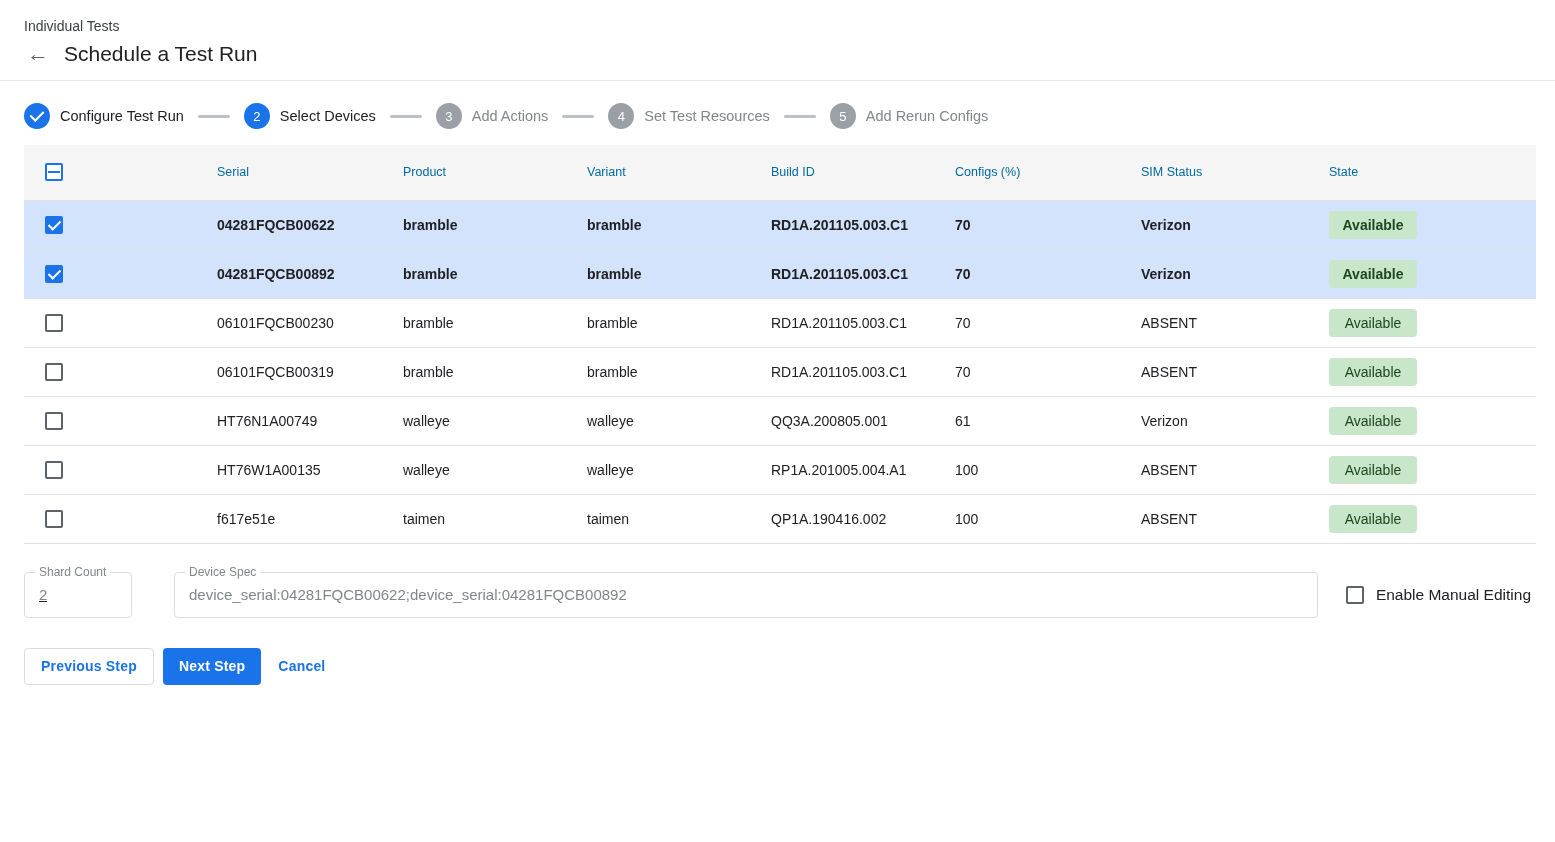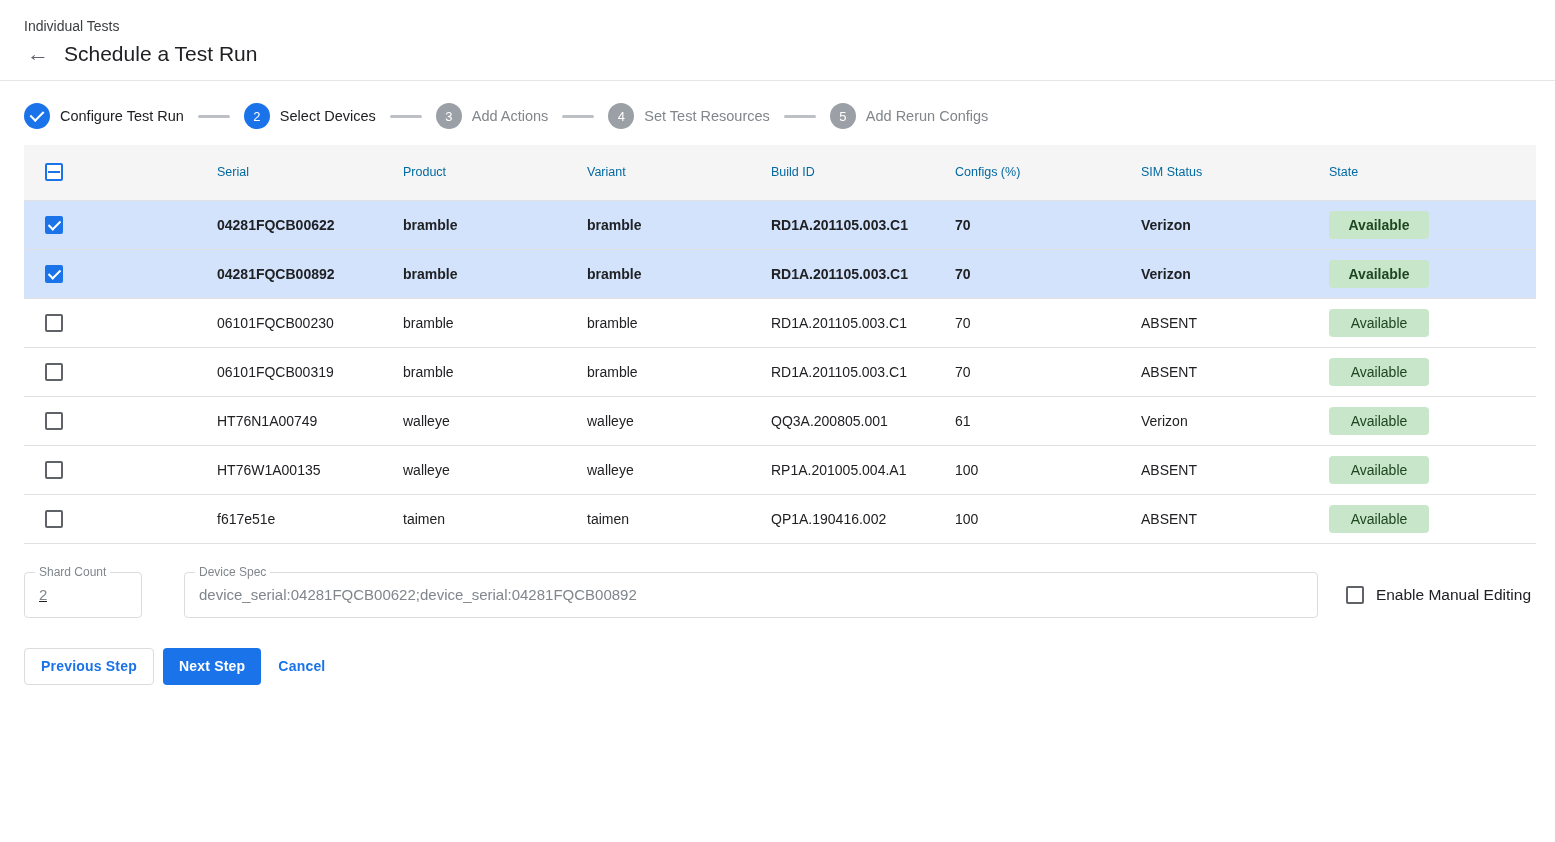--- a/index.html
+++ b/index.html
@@ -69,35 +69,35 @@
     border: solid #fff; border-width: 0 2px 2px 0; transform: rotate(45deg);
   }
   .checkbox.indeterminate { border-color: #1a73e8; }
   .checkbox.indeterminate::after {
     content: ""; position: absolute; left: 1px; top: 6px; width: 12px; height: 2px; background: #1a73e8;
   }
 
   
   .badge {
     display: inline-block; background: #c8e6c9; color: #1e4620;
-    font-size: 14px; padding: 6px 0; width: 100px; text-align: center; border-radius: 4px;
+    font-size: 14px; padding: 6px 0; width: 88px; text-align: center; border-radius: 4px;
   }
 
   
   .form-row { display: flex; align-items: center; padding: 28px 24px 0 24px; }
   .field {
     position: relative; border: 1px solid #dadce0; border-radius: 4px;
     height: 46px; display: flex; align-items: center; padding: 0 14px; background: #fff;
   }
   .field-label {
     position: absolute; top: -8px; left: 10px; background: #fff; padding: 0 4px;
     font-size: 12px; color: #80868b; white-space: nowrap;
   }
   .field-value { font-size: 15px; color: #80868b; white-space: nowrap; overflow: hidden; }
-  .shard-field { width: 118px; flex: 0 0 auto; text-decoration: underline; }
+  .shard-field { width: 108px; flex: 0 0 auto; text-decoration: underline; }
   .spec-field { flex: 1 1 auto; margin-left: 42px; }
   .manual-edit { display: flex; align-items: center; gap: 12px; margin-left: 28px; flex: 0 0 auto; cursor: pointer; }
   .manual-edit .checkbox { flex: 0 0 auto; }
   .manual-edit-label { font-size: 15.5px; color: #202124; }
 
   
   .actions { display: flex; align-items: flex-start; padding: 30px 12px 0 24px; gap: 9px; }
   .btn {
     font-family: "Liberation Sans", sans-serif;
     font-size: 14px; font-weight: 600; border-radius: 4px; height: 37px;

